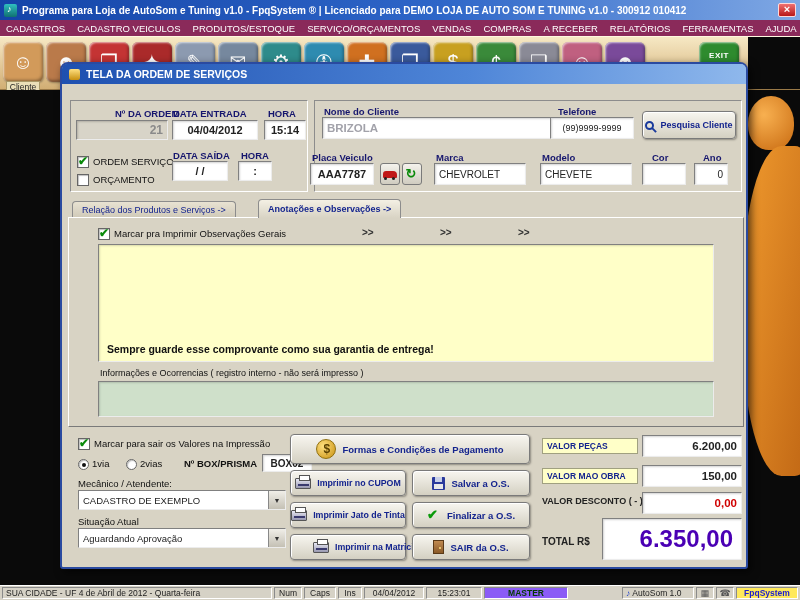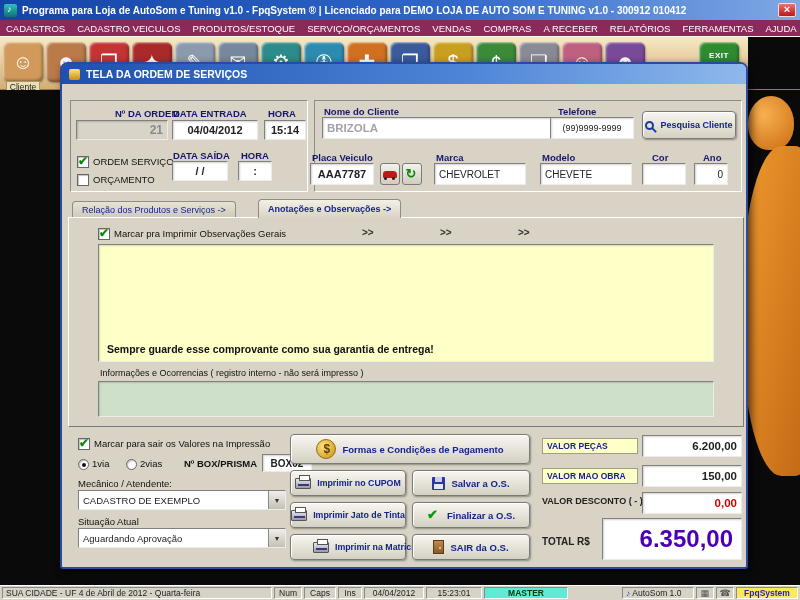--- a/index.html
+++ b/index.html
@@ -126,21 +126,21 @@
 
   .vlabel{position:absolute;height:16px;background:#FFFFC8;border:1px solid #A0A080;font-size:8.5px;font-weight:bold;
     color:#14248E;display:flex;align-items:center;padding:0 4px;white-space:nowrap;}
 
   
   .statusbar{position:absolute;left:0;top:585px;width:800px;height:15px;background:#D6D2C6;border-top:1px solid #FFF;
     display:flex;align-items:center;padding:1px 2px;gap:2px;z-index:6;}
   .seg{height:12px;border:1px solid;border-color:#8A8A8A #FFF #FFF #8A8A8A;font-size:8.5px;color:#222;
     display:flex;align-items:center;padding:0 3px;white-space:nowrap;overflow:hidden;flex:0 0 auto;}
   .seg.center{justify-content:center;}
-  .seg.master{background:#5eead4;color:#043A04;font-weight:bold;justify-content:center;}
+  .seg.master{background:#8b5cf6;color:#043A04;font-weight:bold;justify-content:center;}
   .seg.brand{background:#FFE95A;color:#2020CC;font-weight:bold;justify-content:center;}
   .seg.app::before{content:"♪";color:#2244CC;margin-right:2px;}
   .seg.icon1::after{content:"▦";font-size:9px;color:#555;}
   .seg.icon2::after{content:"☎";font-size:9px;color:#555;}
   .segfill{flex:1;height:12px;}
 </style>
 </head>
 <body>
 
 <div id="screen">

